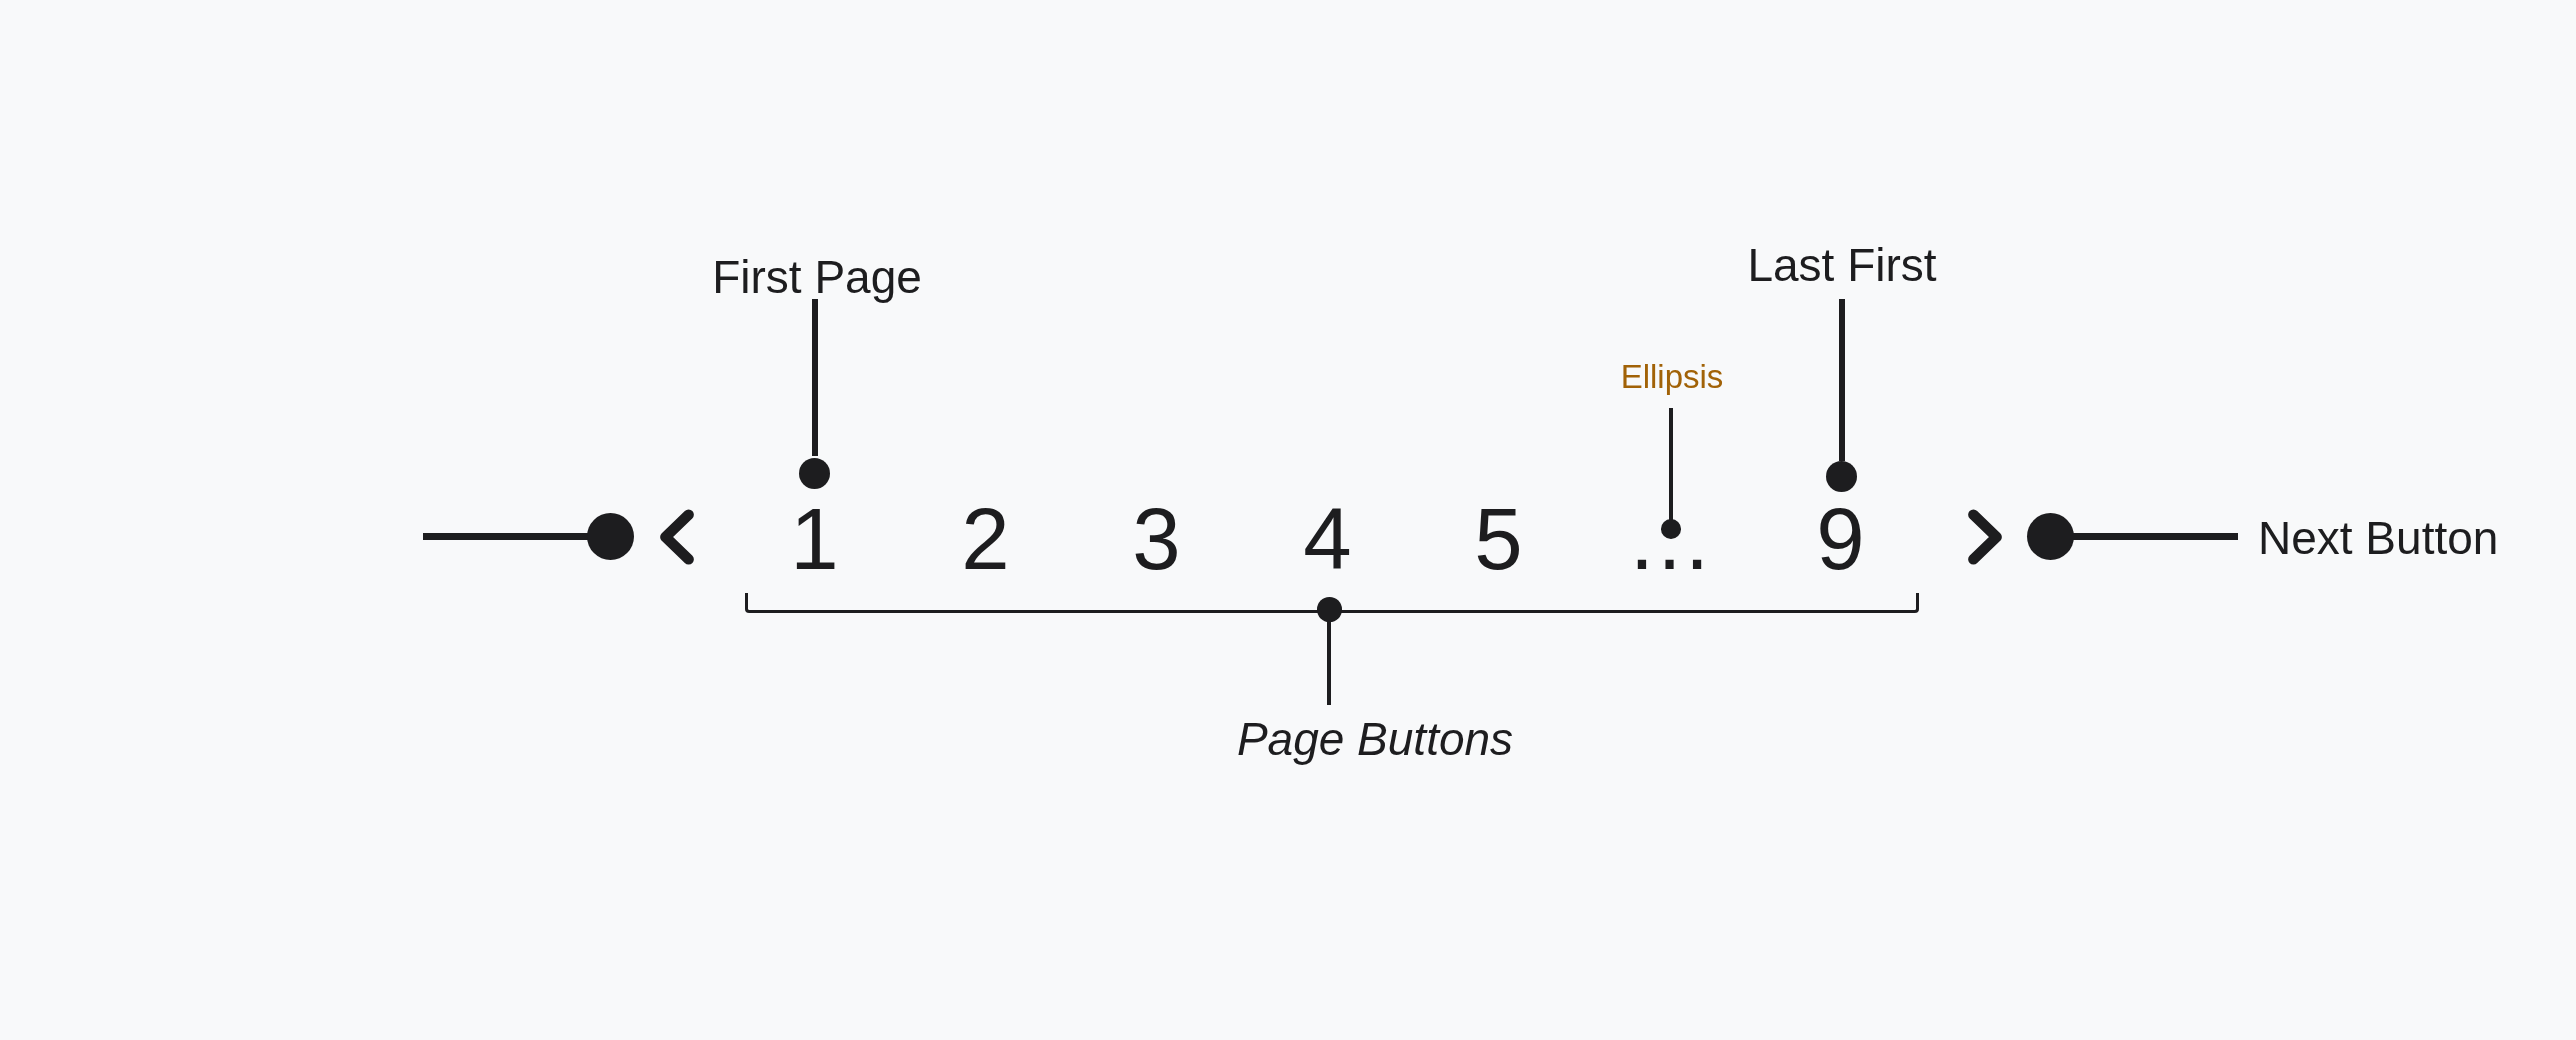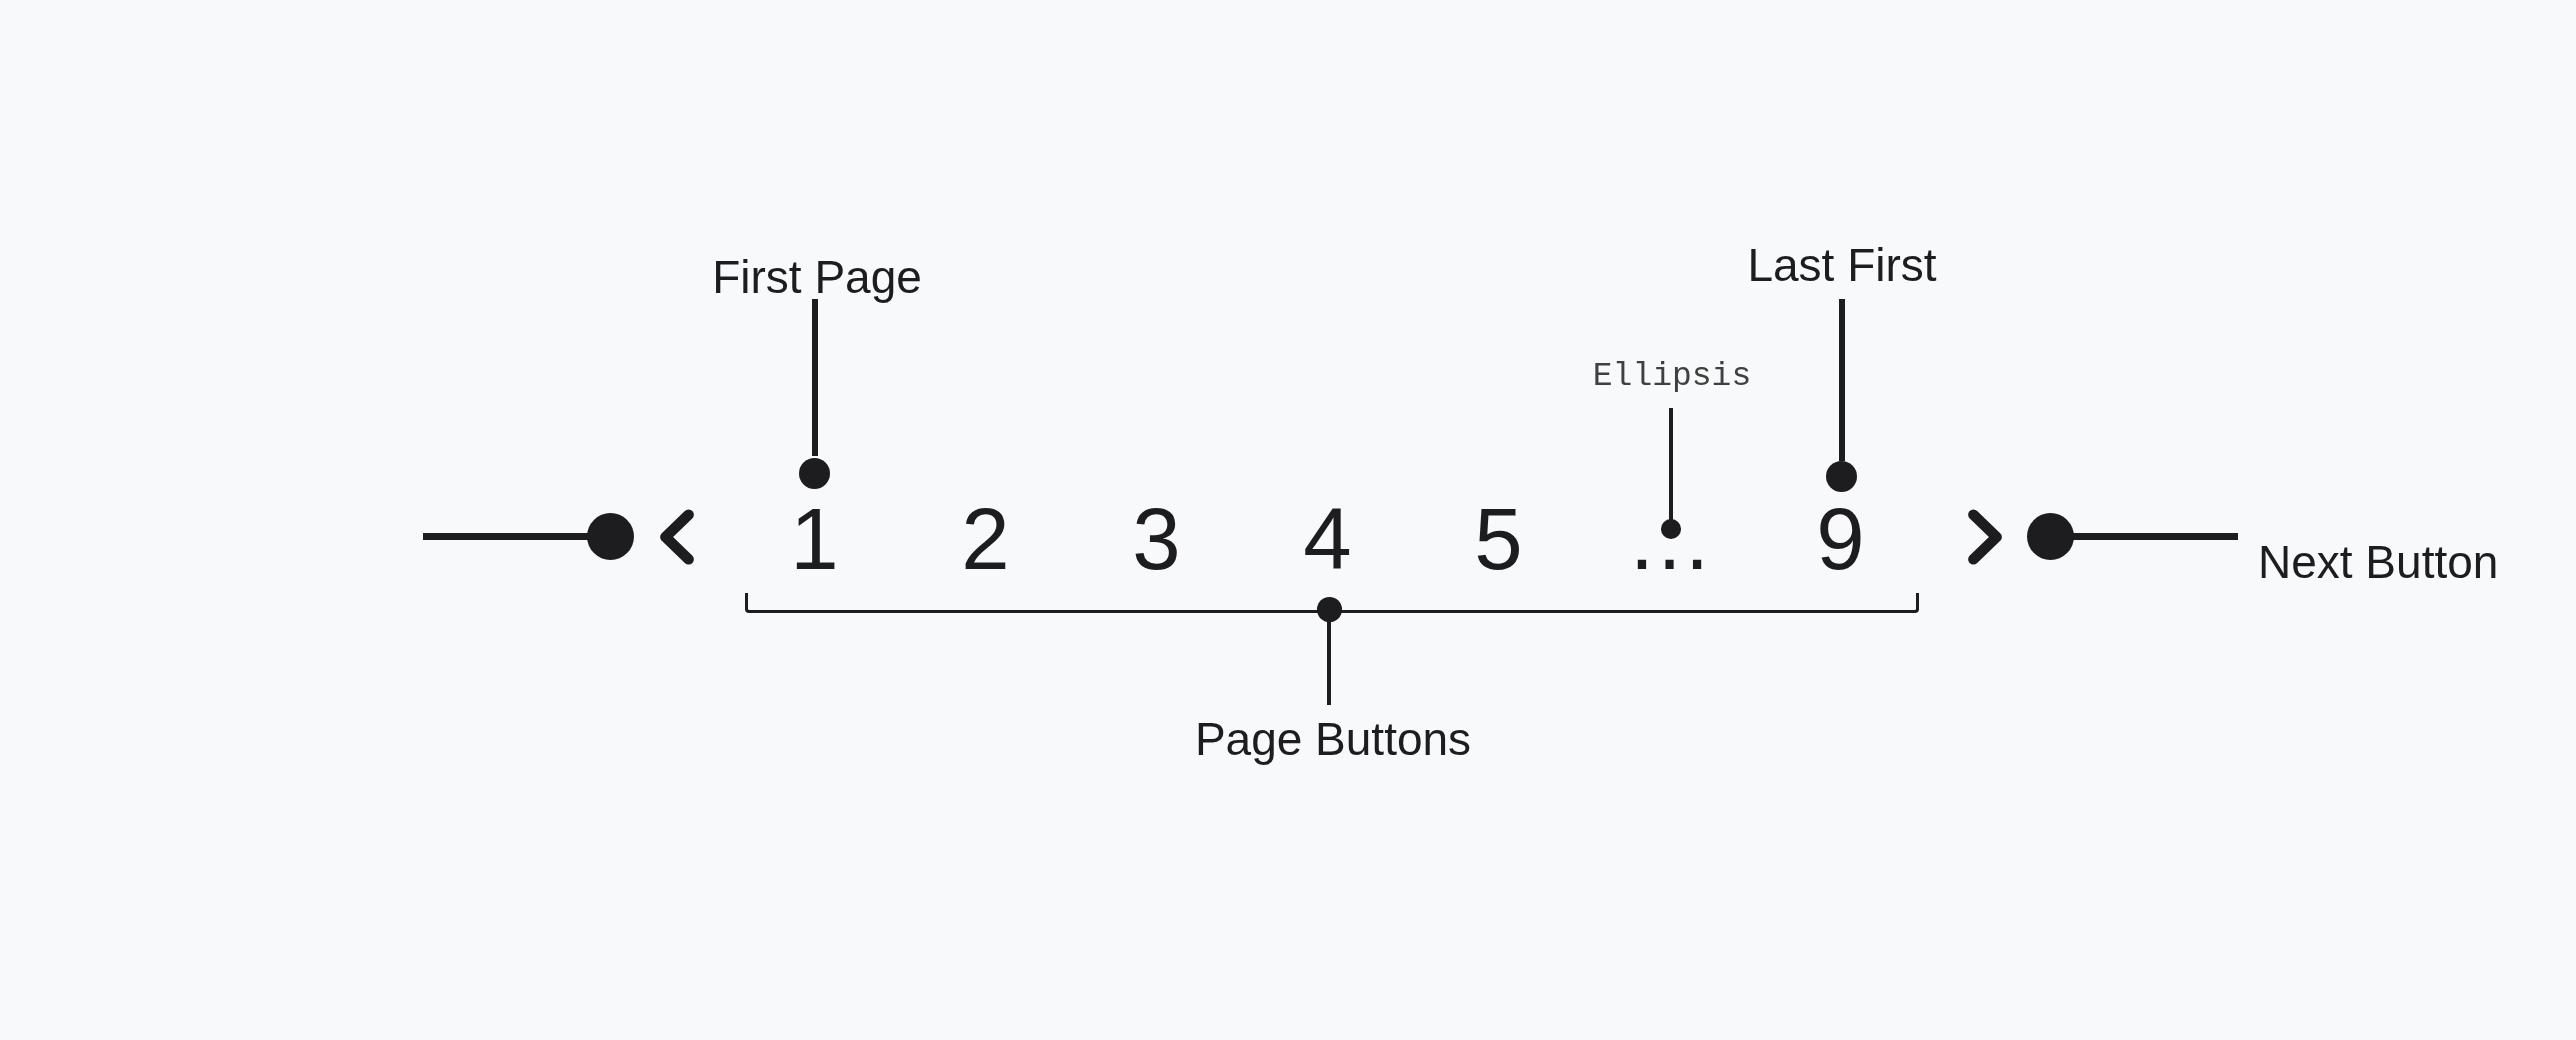--- a/index.html
+++ b/index.html
@@ -16,22 +16,21 @@
   .label {
     font-size: 46px;
     line-height: 46px;
     white-space: nowrap;
     color: #1d1d1f;
   }
   .label-sm {
     font-size: 33px;
     line-height: 33px;
     white-space: nowrap;
-    color: #404040;
-    font-family: Liberation Mono, monospace;
+    color: #a16207;
   }
   .center-x { transform: translateX(-50%); }
   .dot { background: #1d1d1f; border-radius: 50%; }
   .hline { background: #1d1d1f; height: 6.6px; }
   .vline { background: #1d1d1f; }
   .pages-row {
     left: 729px; top: 486px;
     width: 1198px; height: 106px;
     display: flex;
     align-items: baseline;
@@ -86,33 +85,33 @@
   </div>
 
   <div class="abs" style="left:1966px; top:509px;">
     <svg class="chev" width="38" height="56" viewBox="0 0 46 68">
       <polyline points="9,7 37,34 9,61"></polyline>
     </svg>
   </div>
 
   <div class="abs dot" style="left:2027px; top:513px; width:47px; height:47px;"></div>
   <div class="abs hline" style="left:2050px; top:533px; width:188px;"></div>
-  <div class="abs label" style="left:2258px; top:515px;margin-top:24px;">Next Button</div>
+  <div class="abs label" style="left:2258px; top:515px;">Next Button</div>
 
   <div class="abs label center-x" style="left:817px; top:242px;margin-top:12px;">First Page</div>
   <div class="abs vline" style="left:812px; top:299px; width:5.7px; height:157px;"></div>
   <div class="abs dot" style="left:799px; top:458px; width:31px; height:31px;"></div>
 
   <div class="abs label center-x" style="left:1842px; top:242px;">Last First</div>
   <div class="abs vline" style="left:1839px; top:299px; width:5.7px; height:162px;"></div>
   <div class="abs dot" style="left:1826px; top:461px; width:31px; height:31px;"></div>
 
   <div class="abs label-sm center-x" style="left:1672px; top:360px;">Ellipsis</div>
   <div class="abs vline" style="left:1669px; top:408px; width:4.1px; height:112px;"></div>
   <div class="abs dot" style="left:1661px; top:519px; width:19.7px; height:19.7px;"></div>
 
   <div class="abs bracket"></div>
   <div class="abs dot" style="left:1317px; top:597px; width:24.6px; height:24.6px;"></div>
   <div class="abs vline" style="left:1327px; top:621px; width:4.1px; height:84px;"></div>
-  <div class="abs label center-x" style="left:1333px; top:716px;">Page Buttons</div>
+  <div class="abs label center-x" style="left:1375px; top:716px;font-style:italic;">Page Buttons</div>
 
 </div>
 
 
 </body></html>

